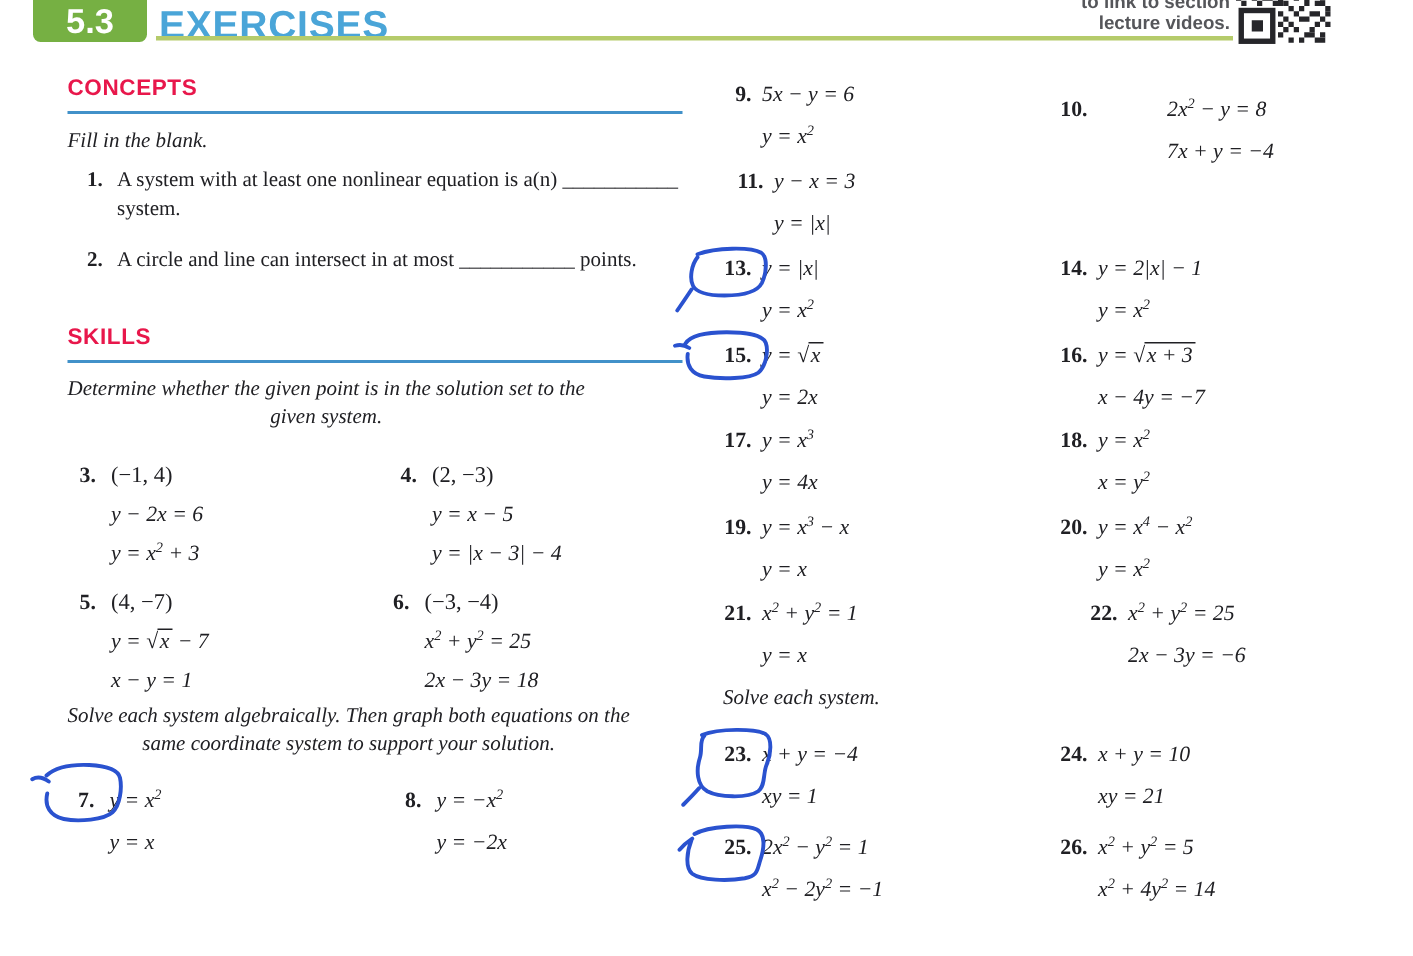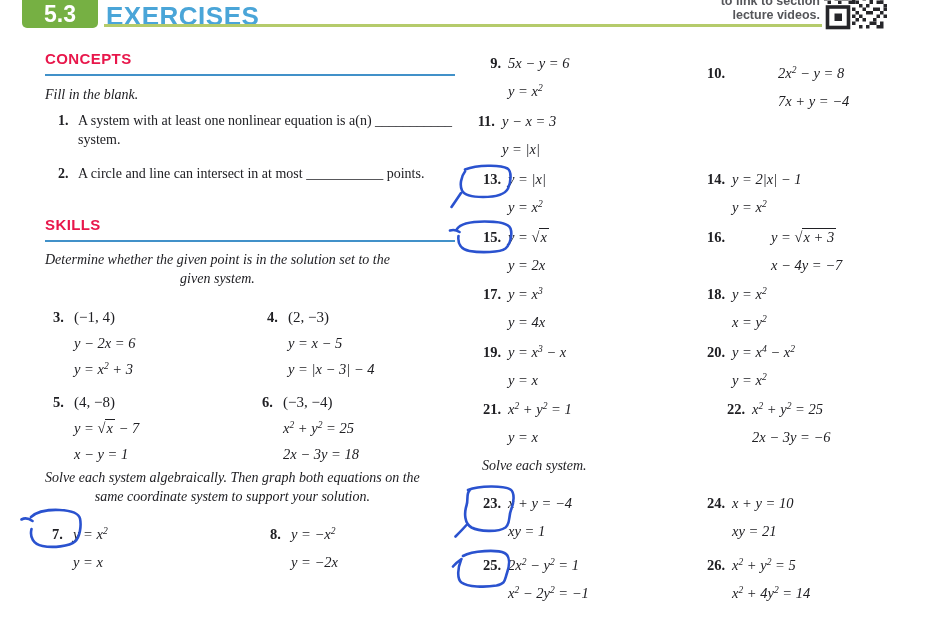--- a/index.html
+++ b/index.html
@@ -144,21 +144,21 @@
     <div class="eq nowrap">y − 2x = 6</div>
     <div class="eq nowrap">y = x<sup>2</sup> + 3</div>
   </div>
   <div class="abs sprob" style="left:267px;top:304px;">
     <div class="l1 nowrap"><span class="pnum">4.</span><span class="ppoint">(2, −3)</span></div>
     <div class="eq nowrap">y = x − 5</div>
     <div class="eq nowrap">y = |x − 3| − 4</div>
   </div>
 
   <div class="abs sprob" style="left:53px;top:389px;">
-    <div class="l1 nowrap"><span class="pnum">5.</span><span class="ppoint">(4, −8)</span></div>
+    <div class="l1 nowrap"><span class="pnum">5.</span><span class="ppoint">(4, −7)</span></div>
     <div class="eq nowrap">y = √<span class="vin">x</span> − 7</div>
     <div class="eq nowrap">x − y = 1</div>
   </div>
   <div class="abs sprob" style="left:262px;top:389px;">
     <div class="l1 nowrap"><span class="pnum">6.</span><span class="ppoint">(−3, −4)</span></div>
     <div class="eq nowrap">x<sup>2</sup> + y<sup>2</sup> = 25</div>
     <div class="eq nowrap">2x − 3y = 18</div>
   </div>
 
   <div class="abs instr" style="left:45px;top:469px;">
@@ -181,21 +181,21 @@
     </span>
   </div>
 
   <div class="abs prob c2n" style="left:474px;top:50px;">
     <span class="pnum">9.</span>
     <span>
         <span class="eq nowrap" style="display:block">5x − y = 6</span>
     <span class="eq nowrap" style="display:block">y = x<sup>2</sup></span>
       </span>
   </div>
-  <div class="abs prob c2n" style="left:468px;top:108px;justify-content:flex-end;">
+  <div class="abs prob c2n" style="left:482px;top:108px;justify-content:flex-end;">
     <span class="pnum">11.</span>
     <span>
         <span class="eq nowrap" style="display:block">y − x = 3</span>
     <span class="eq nowrap" style="display:block">y = |x|</span>
       </span>
   </div>
   <div class="abs prob c2n" style="left:474px;top:166px;">
     <span class="pnum">13.</span>
     <span>
         <span class="eq nowrap" style="display:block">y = |x|</span>
@@ -255,21 +255,21 @@
     <span class="eq nowrap" style="display:block">7x + y = −4</span>
       </span>
   </div>
   <div class="abs prob c3n" style="left:700px;top:166px;">
     <span class="pnum">14.</span>
     <span>
         <span class="eq nowrap" style="display:block">y = 2|x| − 1</span>
     <span class="eq nowrap" style="display:block">y = x<sup>2</sup></span>
       </span>
   </div>
-  <div class="abs prob c3n" style="left:700px;top:224px;gap:39px;">
+  <div class="abs prob c3n" style="left:700px;top:224px;">
     <span class="pnum">16.</span>
     <span>
         <span class="eq nowrap" style="display:block">y = √<span class="vin">x + 3</span></span>
     <span class="eq nowrap" style="display:block">x − 4y = −7</span>
       </span>
   </div>
   <div class="abs prob c3n" style="left:700px;top:281px;">
     <span class="pnum">18.</span>
     <span>
         <span class="eq nowrap" style="display:block">y = x<sup>2</sup></span>

